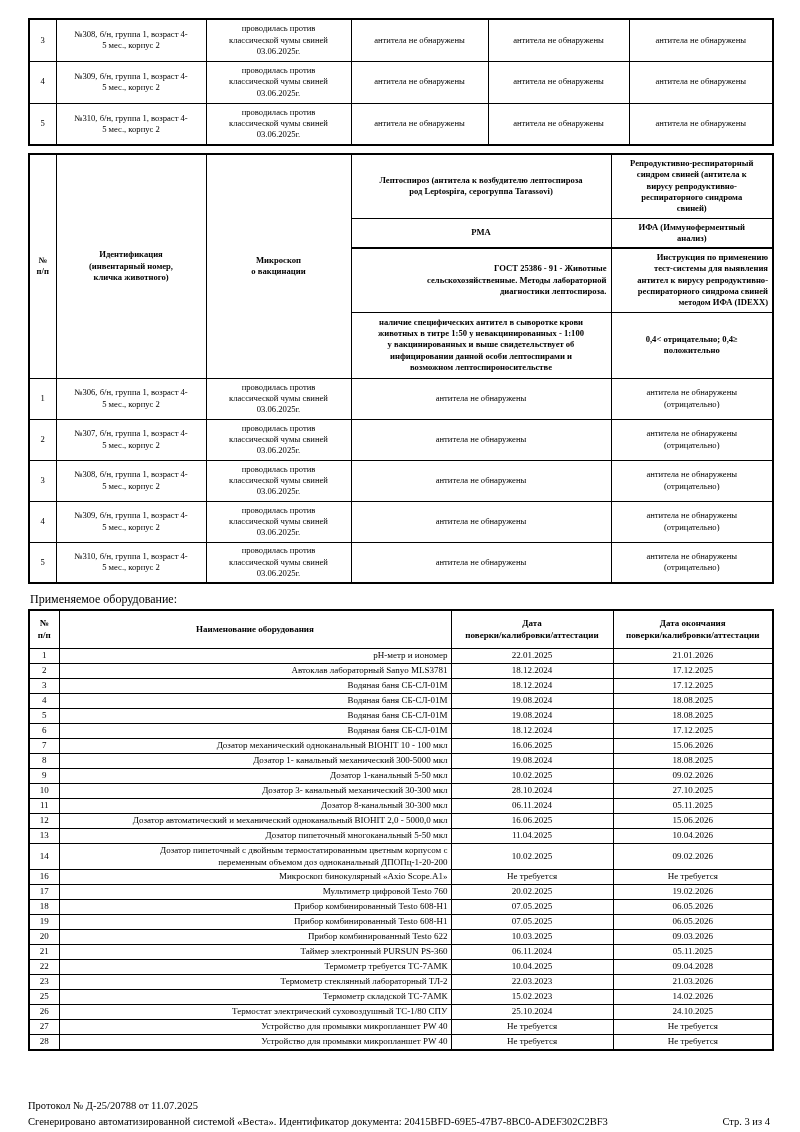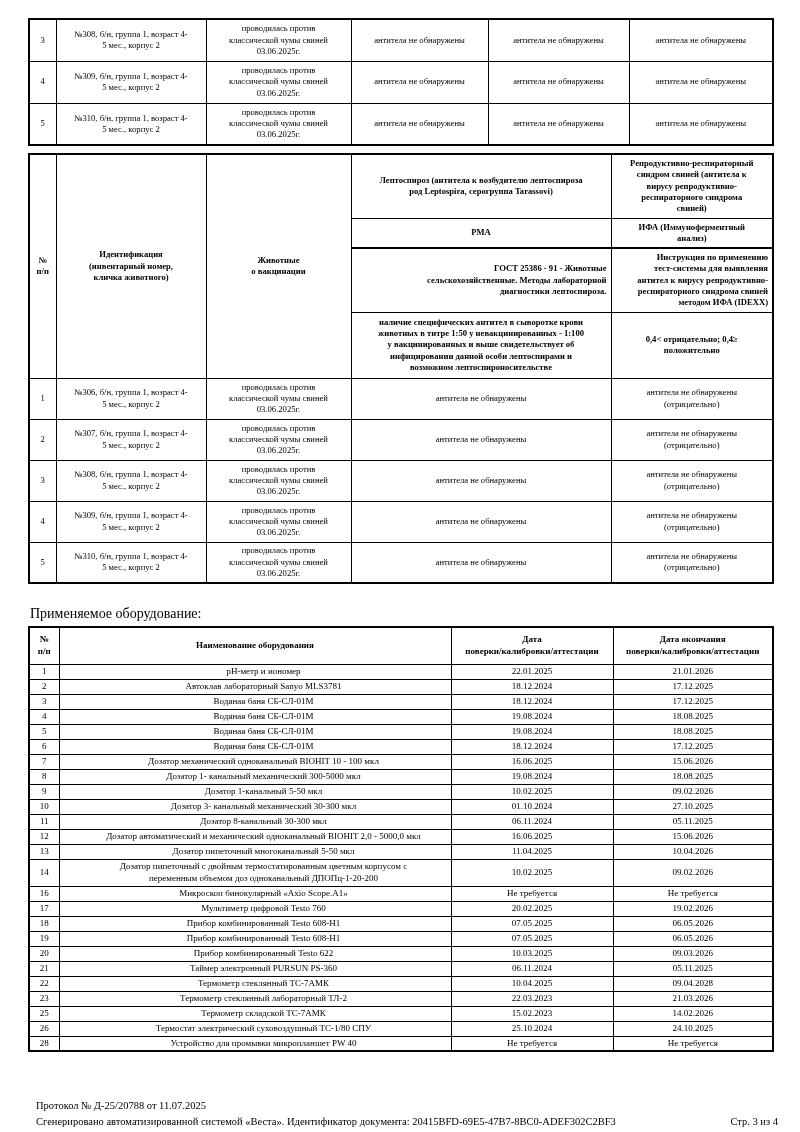--- a/index.html
+++ b/index.html
@@ -16,27 +16,27 @@
 
   
   .t2 { margin-top:7px; font-size:8.6px; line-height:1.3; }
   .t2 .hr1 th { height:64px; }
   .t2 .hr2 th { height:30px; border-bottom-width:2px; }
   .t2 .hr3 th { height:64px;text-align:right; }
   .t2 .hr4 th { height:66px; }
   .t2 td { height:41px; }
 
   
-  .sec-title { margin-top:22px; margin-left:2px; font-size:14px; line-height:1.2; }
+  .sec-title { margin-top:8px; margin-left:2px; font-size:12px; line-height:1.2; }
   .t3 { margin-top:3px; font-size:9px; line-height:1.3; }
   .t3 th { height:38px; padding:1px 3px; }
   .t3 td { height:15px; padding:1px 3px; }
-  .t3 td.name { text-align:center; padding-left:20px; }
-
-  .footer { position:absolute; left:36px; top:1098px; width:742px; font-size:10.5px; line-height:1.55; }
+  .t3 td.name { text-align:right; padding-left:20px; }
+
+  .footer { position:absolute; left:28px; top:1098px; width:742px; font-size:10.5px; line-height:1.55; }
   .footer-row { display:flex; justify-content:space-between; align-items:flex-end; }
 </style>
 </head>
 <body>
 
 <div class="page">
 
   <table class="t1">
     <colgroup>
       <col style="width:27px">
@@ -95,21 +95,21 @@
       <col style="width:260px">
         <col style="width:162px">
     </colgroup>
     <tbody>
       <tr class="hr1">
         <th rowspan="4">№
 п/п</th>
         <th rowspan="4">Идентификация
 (инвентарный номер,
 кличка животного)</th>
-        <th rowspan="4">Животные
+        <th rowspan="4">Микроскоп
 о вакцинации</th>
         <th>Лептоспироз (антитела к возбудителю лептоспироза
 род Leptospira, серогруппа Tarassovi)</th>
         <th>Репродуктивно-респираторный
 синдром свиней (антитела к
 вирусу репродуктивно-
 респираторного синдрома
 свиней)</th>
       </tr>
       <tr class="hr2">
@@ -279,21 +279,21 @@
         <tr>
           <td>9</td>
           <td class="name">Дозатор 1-канальный 5-50 мкл</td>
           <td>10.02.2025</td>
           <td>09.02.2026</td>
         </tr>
 
         <tr>
           <td>10</td>
           <td class="name">Дозатор 3- канальный механический 30-300 мкл</td>
-          <td>01.10.2024</td>
+          <td>28.10.2024</td>
           <td>27.10.2025</td>
         </tr>
 
         <tr>
           <td>11</td>
           <td class="name">Дозатор 8-канальный 30-300 мкл</td>
           <td>06.11.2024</td>
           <td>05.11.2025</td>
         </tr>
 
@@ -357,21 +357,21 @@
 
         <tr>
           <td>21</td>
           <td class="name">Таймер электронный PURSUN PS-360</td>
           <td>06.11.2024</td>
           <td>05.11.2025</td>
         </tr>
 
         <tr>
           <td>22</td>
-          <td class="name">Термометр стеклянный ТС-7АМК</td>
+          <td class="name">Термометр требуется ТС-7АМК</td>
           <td>10.04.2025</td>
           <td>09.04.2028</td>
         </tr>
 
         <tr>
           <td>23</td>
           <td class="name">Термометр стеклянный лабораторный ТЛ-2</td>
           <td>22.03.2023</td>
           <td>21.03.2026</td>
         </tr>
@@ -384,20 +384,26 @@
           <td>14.02.2026</td>
         </tr>
 
         <tr>
           <td>26</td>
           <td class="name">Термостат электрический суховоздушный ТС-1/80 СПУ</td>
           <td>25.10.2024</td>
           <td>24.10.2025</td>
         </tr>
 
+        <tr>
+          <td>27</td>
+          <td class="name">Устройство для промывки микропланшет PW 40</td>
+          <td>Не требуется</td>
+          <td>Не требуется</td>
+        </tr>
 
         <tr>
           <td>28</td>
           <td class="name">Устройство для промывки микропланшет PW 40</td>
           <td>Не требуется</td>
           <td>Не требуется</td>
         </tr>
 
     </tbody>
   </table>

